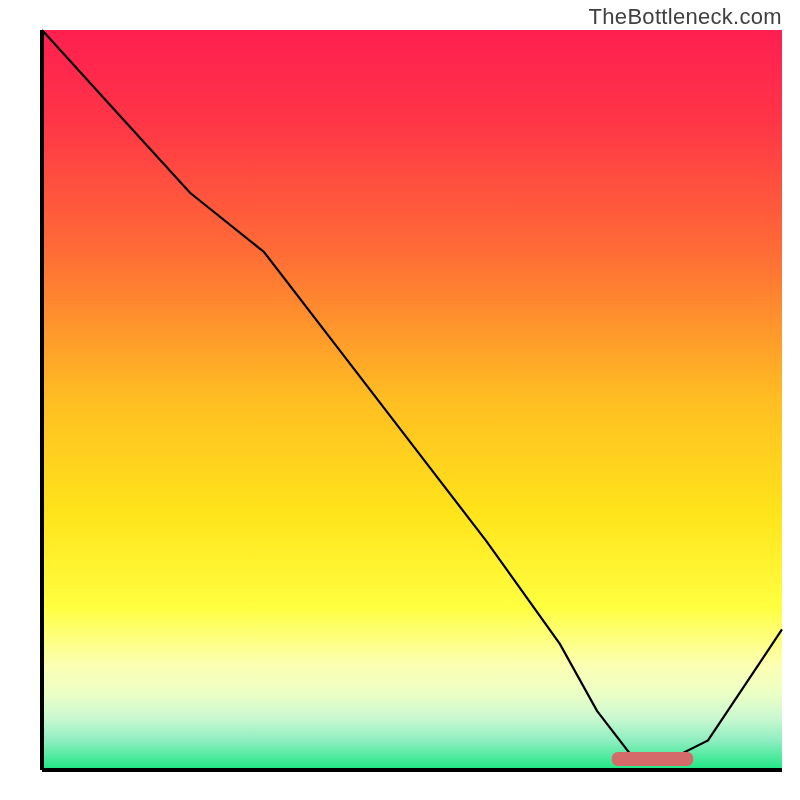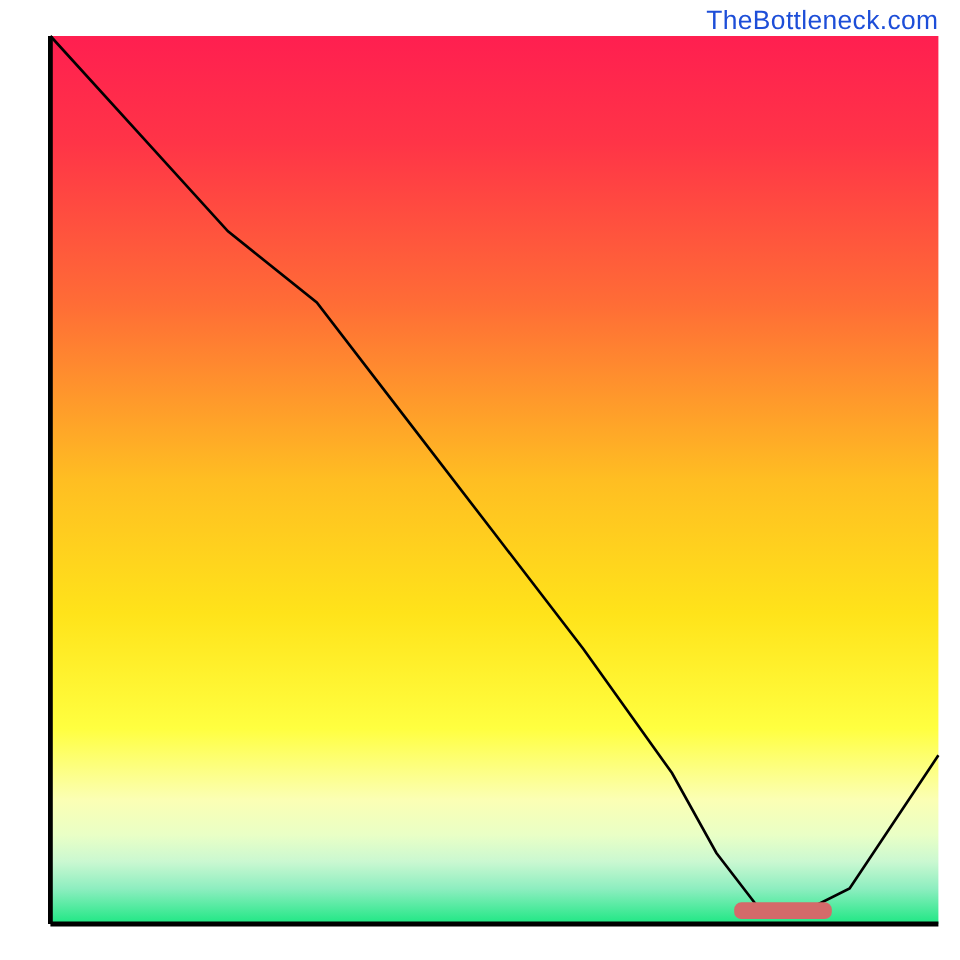--- a/index.html
+++ b/index.html
@@ -18,21 +18,21 @@
   }
   svg {
     position: absolute;
     top: 0;
     left: 0;
   }
   .watermark {
     position: absolute;
     top: 4px;
     right: 18px;
-    color: #1d4ed8;
+    color: #404040;
     font-size: 22px;
     font-weight: 400;
     letter-spacing: 0.3px;
   }
 </style>
 </head>
 <body>
 
 <div class="canvas-wrap">
 

